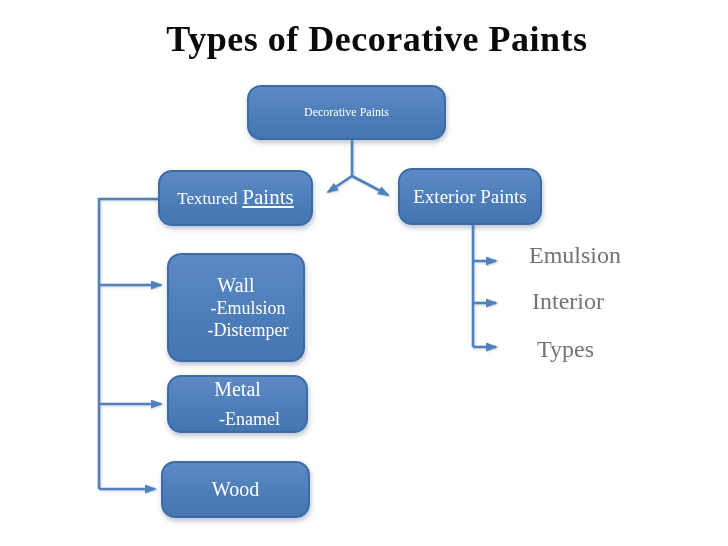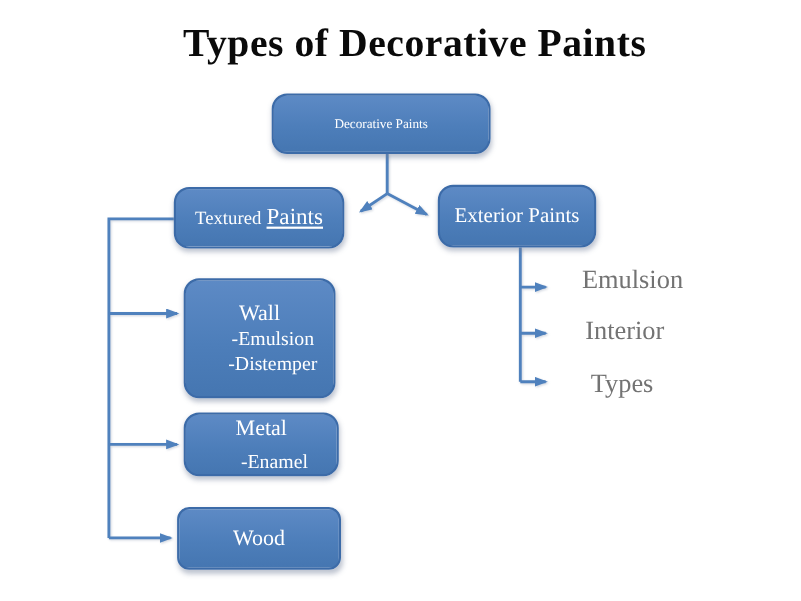--- a/index.html
+++ b/index.html
@@ -34,21 +34,21 @@
     justify-content: center;
     text-align: center;
     font-size: 19px;
     line-height: 1.22;
   }
   #box-decorative { left:247px; top:85px;  width:199px; height:55px; font-size:12px; }
   #box-interior   { left:158px; top:170px; width:155px; height:56px; }
   #box-exterior   { left:398px; top:168px; width:144px; height:57px; }
   #box-wall       { left:167px; top:253px; width:138px; height:109px; }
   #box-metal      { left:167px; top:375px; width:141px; height:58px;justify-content:space-between; }
-  #box-wood       { left:161px; top:461px; width:149px; height:57px;border-radius:11px; }
+  #box-wood       { left:161px; top:461px; width:149px; height:57px; }
   .label-small { font-size: 17px; }
   .label-large { font-size: 21px; text-decoration: underline; }
   .sub-item { font-size: 18px; margin-left: 24px; }
   .node-title { font-size: 20px; }
   .ext-label {
     position: absolute;
     color: #737373;
     font-size: 24px;
     white-space: nowrap;
   }

